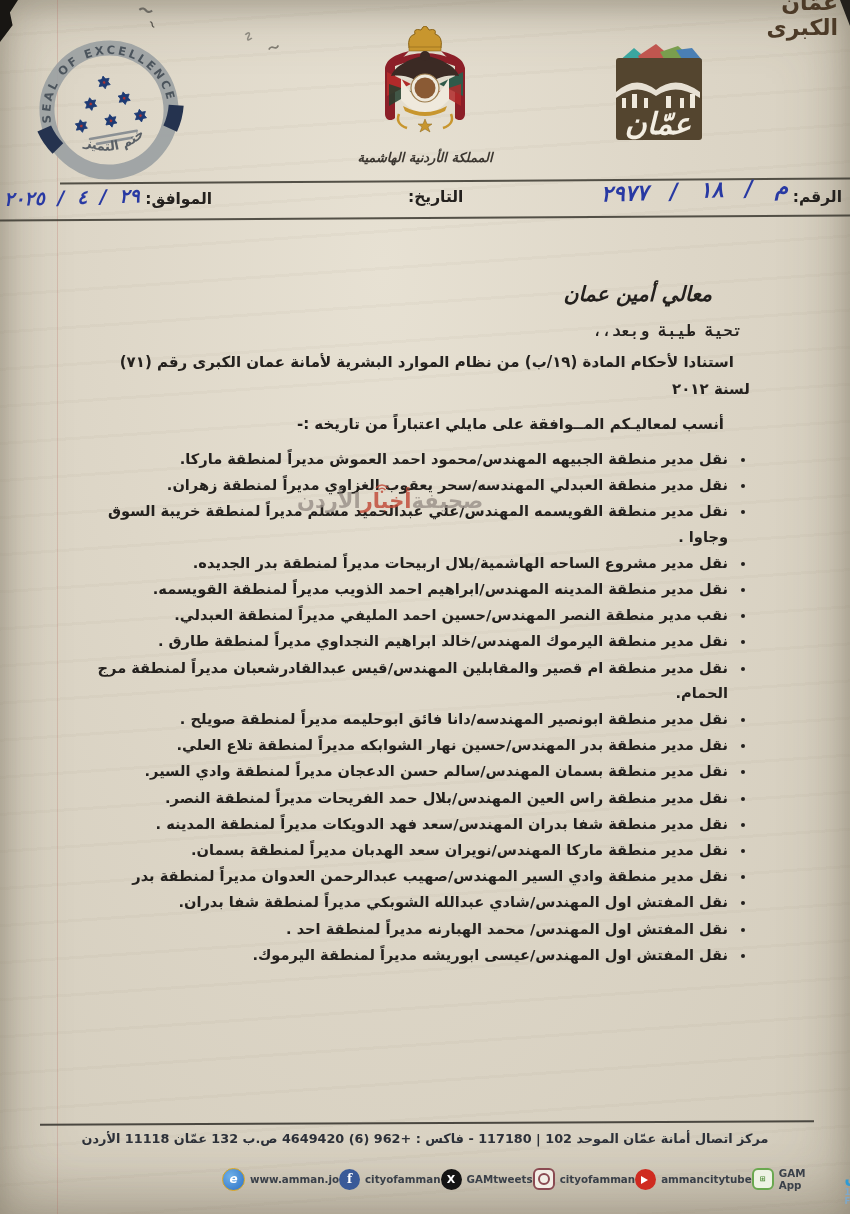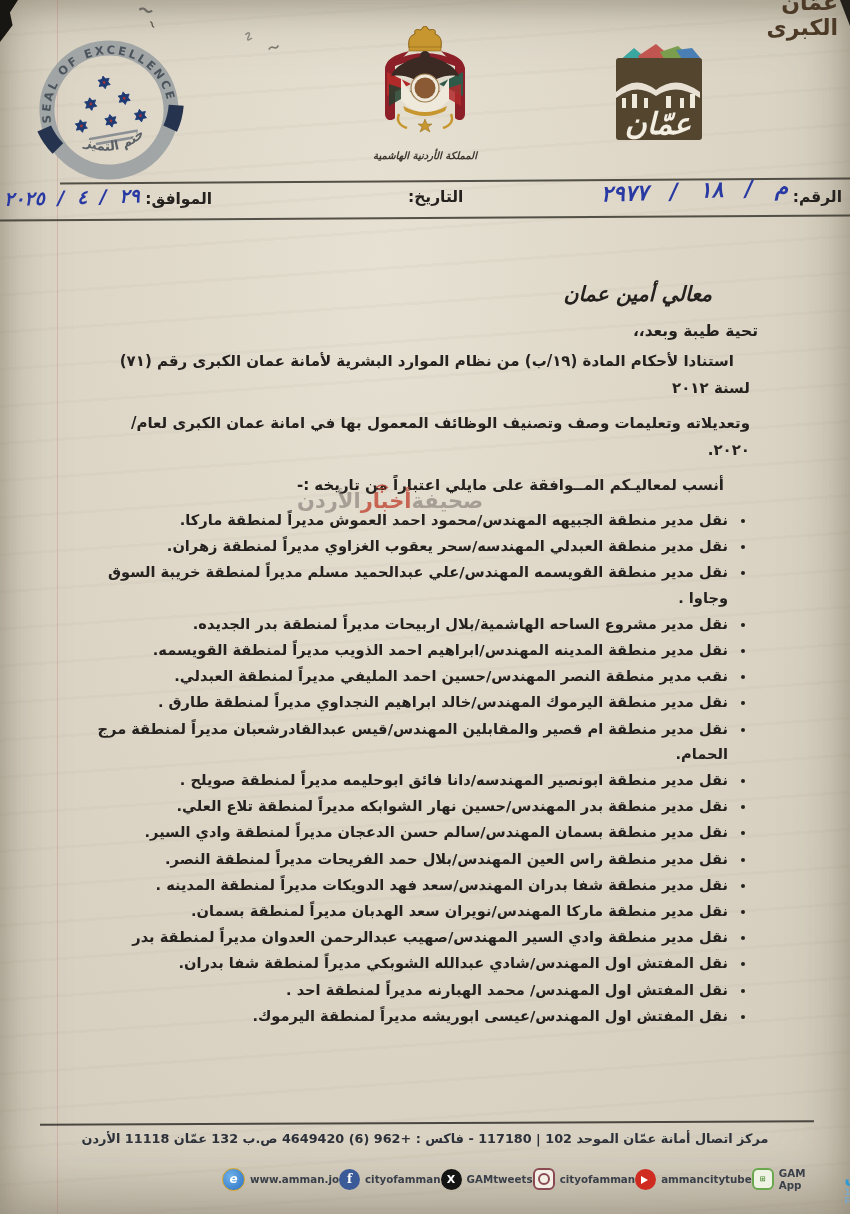--- a/index.html
+++ b/index.html
@@ -20,21 +20,21 @@
   .staple{position:absolute;color:#6d6a63;font-weight:bold;}
   .s1{left:138px;top:2px;font-size:15px;transform:rotate(12deg);}
   .s2{left:150px;top:18px;font-size:11px;color:#55524b;transform:rotate(-28deg);}
   .s3{left:243px;top:28px;font-size:14px;color:#8d897f;transform:rotate(40deg);}
   .s4{left:268px;top:40px;font-size:12px;color:#807c72;transform:rotate(-15deg);}
 
   
   .seal{position:absolute;left:34px;top:34px;width:150px;height:152px;}
   .crest{position:absolute;left:352px;top:26px;width:146px;height:126px;}
   .crest-caption{position:absolute;left:340px;top:150px;width:170px;text-align:center;
-    font-family:"DejaVu Serif",serif;font-weight:bold;font-style:italic;font-size:10px;color:#3c3731;letter-spacing:.5px;}
+    font-family:"DejaVu Serif",serif;font-weight:bold;font-style:italic;font-size:13px;color:#3c3731;letter-spacing:.5px;}
   .gam{position:absolute;right:6px;top:34px;width:236px;height:118px;display:flex;flex-direction:column;justify-content:flex-end;}
   .gam-text{margin-top:18px;margin-right:6px;text-align:right;color:#4c3a27;font-weight:bold;
     font-size:22px;line-height:25px;letter-spacing:0;}
   .gam-mark{position:relative;width:96px;height:112px;flex:0 0 auto;}
 
   
   .rule{position:absolute;height:2px;background:#3a372f;opacity:.85;}
   .rule-top{left:60px;right:0;top:180px;transform:rotate(-.35deg);}
   .rule-bottom{left:0;right:0;top:217px;transform:rotate(-.35deg);}
   .fields{position:absolute;left:0;right:0;top:182px;height:34px;direction:rtl;font-weight:bold;font-size:15.5px;}
@@ -42,21 +42,21 @@
   .val-num{position:absolute;right:62px;top:-4px;direction:rtl;color:#2839a3;
     font-size:22px;font-weight:bold;font-style:italic;letter-spacing:3px;word-spacing:14px;transform:rotate(-2.2deg);}
   .lbl-date{position:absolute;left:408px;top:6px;}
   .grp-mwfq{position:absolute;left:4px;top:4px;direction:rtl;white-space:nowrap;}
   .val-mwfq{color:#2839a3;font-size:19px;font-style:italic;letter-spacing:1px;word-spacing:6px;display:inline-block;transform:rotate(-1.5deg);}
 
   
   .letter{position:absolute;top:282px;right:92px;left:88px;direction:rtl;text-align:right;}
   .title{font-size:20.5px;font-weight:bold;margin:0 46px 16px 0;display:inline-block;font-style:italic;}
   .title-row{text-align:right;}
-  .greeting{font-size:15.5px;font-weight:bold;margin:0 0 8px 0;}
+  .greeting{font-size:15.5px;font-weight:bold;margin:0 16px 8px 0;font-family:Liberation Mono, monospace;}
   .pline{font-size:15px;font-weight:bold;line-height:27px;margin:8px;}
   .indent1{text-indent:16px;}
   .indent2{text-indent:26px;}
   .items{margin:7px 28px 0 0;padding:0;list-style:disc outside;}
   .items li{font-size:14.6px;font-weight:bold;line-height:25.2px;padding-right:2px;margin:0 0 1px 0;}
   .items li::marker{font-size:13px;}
 
   
   .watermark{position:absolute;top:489px;left:297px;direction:rtl;font-size:21px;font-weight:bold;opacity:.82;white-space:nowrap;}
   .wm-gray{color:#9a9189;}
@@ -212,21 +212,20 @@
     <span class="grp-mwfq">
       <span>الموافق:</span>
       <span class="val-mwfq">٢٩ / ٤ / ٢٠٢٥</span>
     </span>
   </div>
 
   <div class="letter">
     <div class="title-row"><span class="title">معالي أمين عمان</span></div>
     <p class="greeting">تحية طيبة وبعد،،</p>
     <p class="pline indent1">استنادا لأحكام المادة (١٩/ب) من نظام الموارد البشرية لأمانة عمان الكبرى رقم (٧١) لسنة ٢٠١٢</p>
-    <p class="pline">وتعديلاته وتعليمات وصف وتصنيف الوظائف المعمول بها في امانة عمان الكبرى لعام/٢٠٢٠.</p>
     <p class="pline indent2">أنسب لمعاليـكم المــوافقة على مايلي اعتباراً من تاريخه :-</p>
     <ul class="items">
         <li>نقل مدير منطقة الجبيهه المهندس/محمود احمد العموش مديراً لمنطقة ماركا.</li>
         <li>نقل مدير منطقة العبدلي المهندسه/سحر يعقوب الغزاوي مديراً لمنطقة زهران.</li>
         <li>نقل مدير منطقة القويسمه المهندس/علي عبدالحميد مسلم مديراً لمنطقة خريبة السوق وجاوا .</li>
         <li>نقل مدير مشروع الساحه الهاشمية/بلال اربيحات مديراً لمنطقة بدر الجديده.</li>
         <li>نقل مدير منطقة المدينه المهندس/ابراهيم احمد الذويب مديراً لمنطقة القويسمه.</li>
         <li>نقب مدير منطقة النصر المهندس/حسين احمد المليفي مديراً لمنطقة العبدلي.</li>
         <li>نقل مدير منطقة اليرموك المهندس/خالد ابراهيم النجداوي مديراً لمنطقة طارق .</li>
         <li>نقل مدير منطقة ام قصير والمقابلين المهندس/قيس عبدالقادرشعبان مديراً لمنطقة مرج الحمام.</li>

